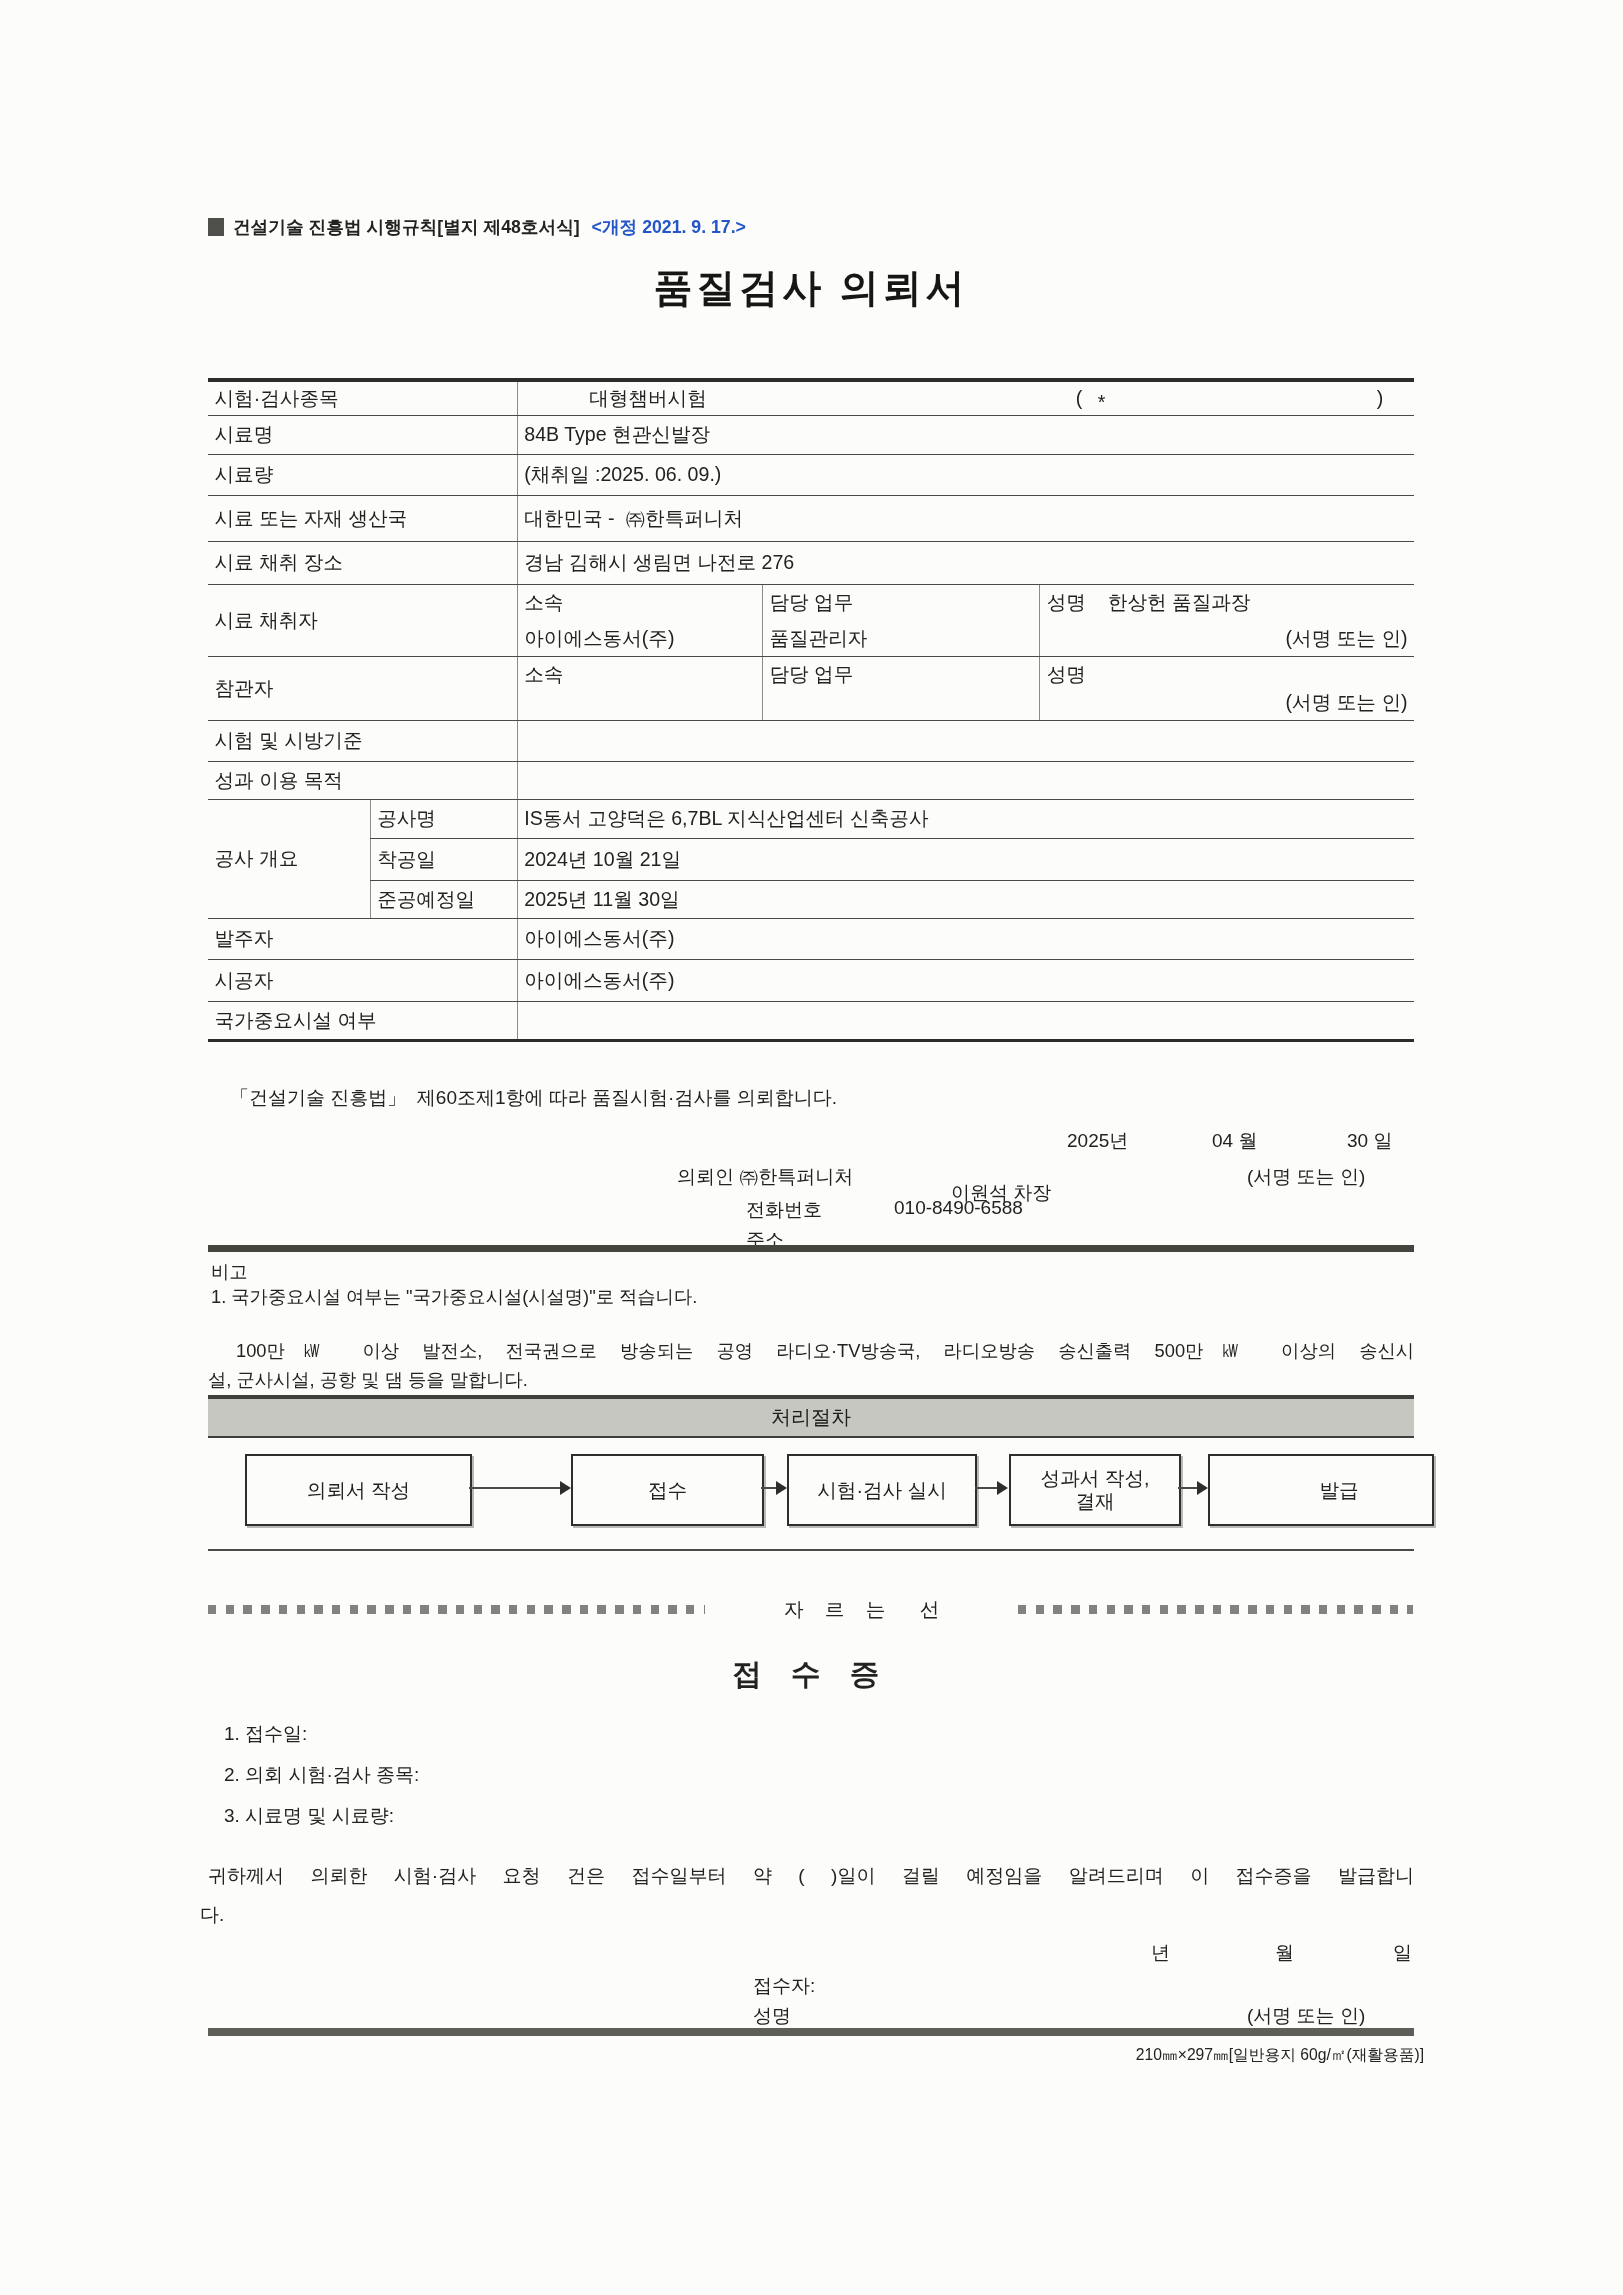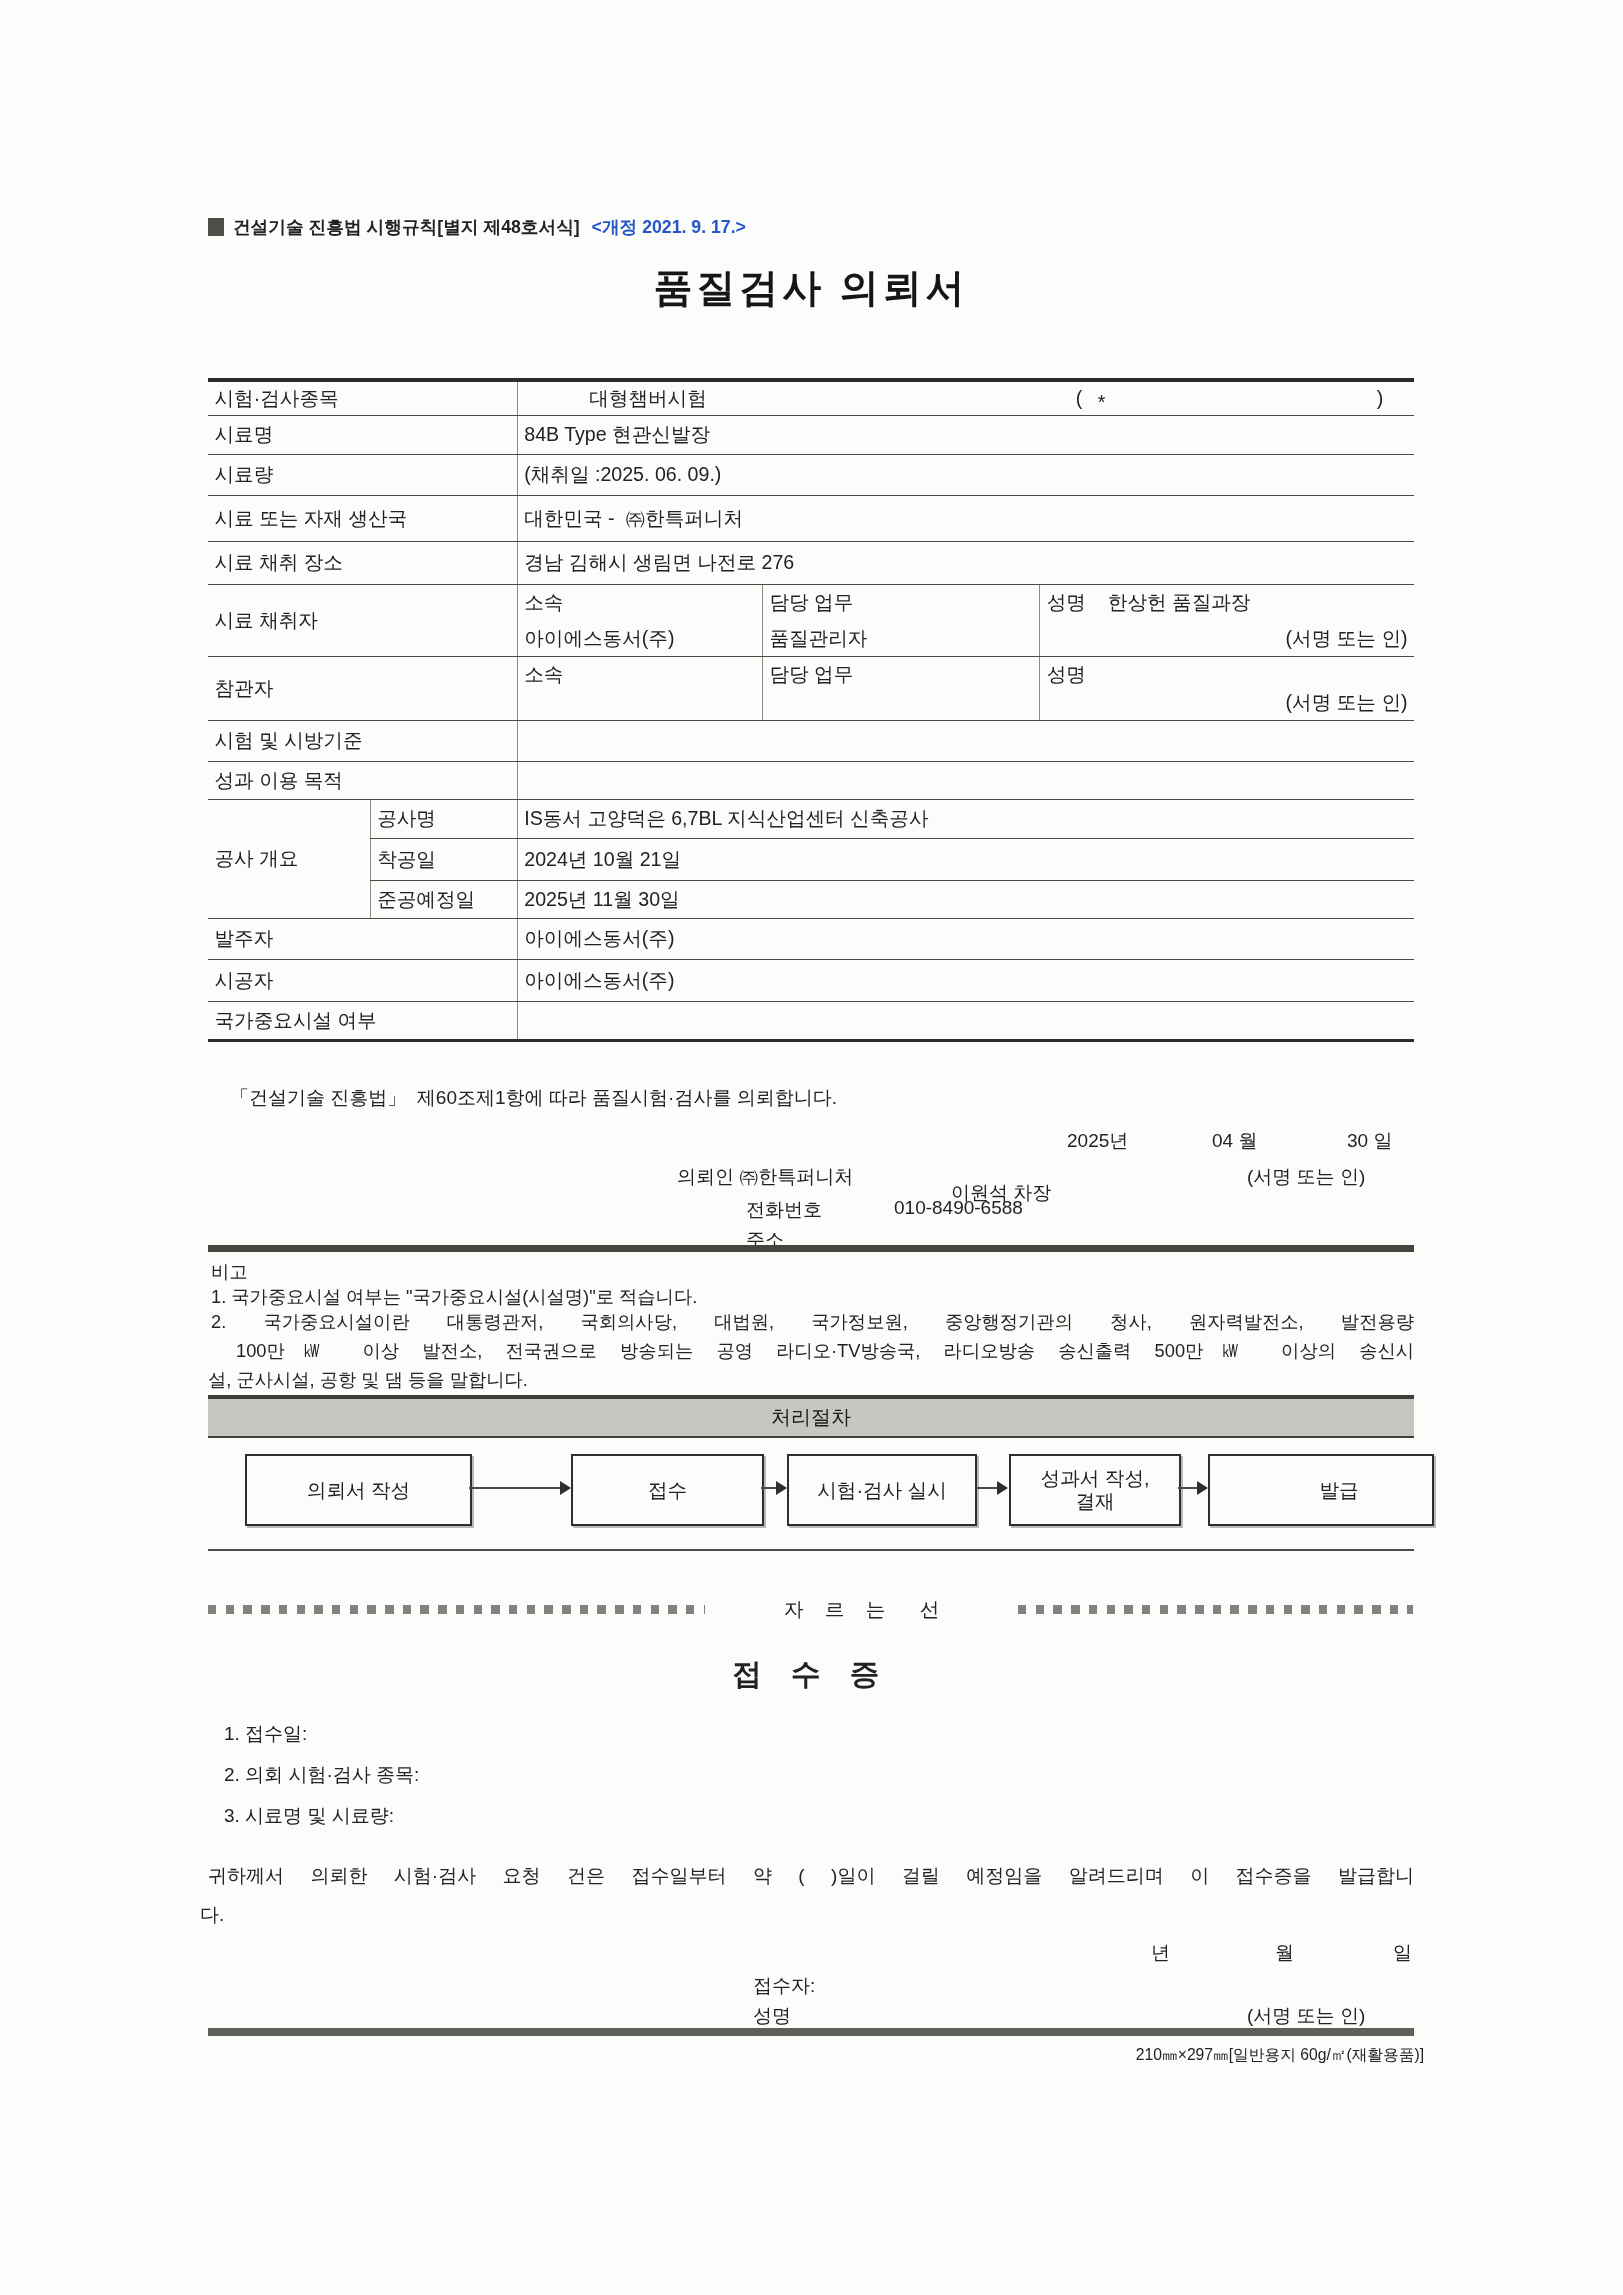--- a/index.html
+++ b/index.html
@@ -184,21 +184,20 @@
   <div class="abs fs29" style="left:677px;top:1164px;" data-bind="declaration.requester">의뢰인 ㈜한특퍼니처</div>
   <div class="abs fs29" style="left:951px;top:1164px;margin-top:16px;" data-bind="declaration.requester_name">이원석 차장</div>
   <div class="abs fs29" style="left:1247px;top:1164px;" data-bind="declaration.sign">(서명 또는 인)</div>
   <div class="abs fs29" style="left:746px;top:1197px;" data-bind="declaration.phone_label">전화번호</div>
   <div class="abs fs29" style="left:894px;top:1197px;" data-bind="declaration.phone_value">010-8490-6588</div>
   <div class="abs fs29" style="left:746px;top:1227px;" data-bind="declaration.address_label">주소</div>
 
   <div class="abs thickband" style="left:208px;top:1245px;width:1206px;height:6.5px;"></div>
   <div class="abs fs28" style="left:211px;top:1259px;" data-bind="remarks.title">비고</div>
   <div class="abs fs28" style="left:211px;top:1284px;" data-bind="remarks.note1">1. 국가중요시설 여부는 "국가중요시설(시설명)"로 적습니다.</div>
-  <div class="abs fs28 just" style="left:211px;top:1309px;width:1203px;" data-bind="remarks.note2_line1">2. 국가중요시설이란 대통령관저, 국회의사당, 대법원, 국가정보원, 중앙행정기관의 청사, 원자력발전소, 발전용량</div>
   <div class="abs fs28 just" style="left:236px;top:1338px;width:1178px;" data-bind="remarks.note2_line2">100만㎾ 이상 발전소, 전국권으로 방송되는 공영 라디오·TV방송국, 라디오방송 송신출력 500만㎾ 이상의 송신시</div>
   <div class="abs fs28" style="left:208px;top:1367px;" data-bind="remarks.note2_line3">설, 군사시설, 공항 및 댐 등을 말합니다.</div>
 
   <div class="abs graybar" style="left:208px;top:1395px;">
     <span data-bind="process.title">처리절차</span>
   </div>
   <div class="abs pbox" style="left:245px;top:1454px;width:223px;">
     <span data-bind="process.steps.0.label">의뢰서 작성</span>
   </div>
   <div class="abs arrow" style="left:469px;top:1481px;width:102px;">

